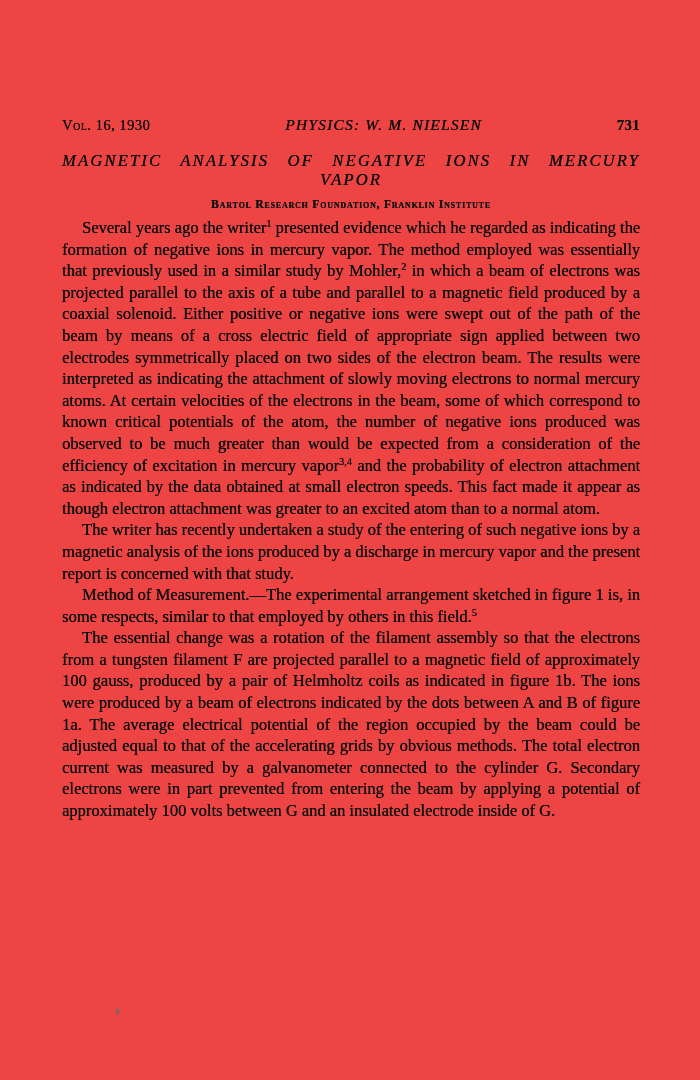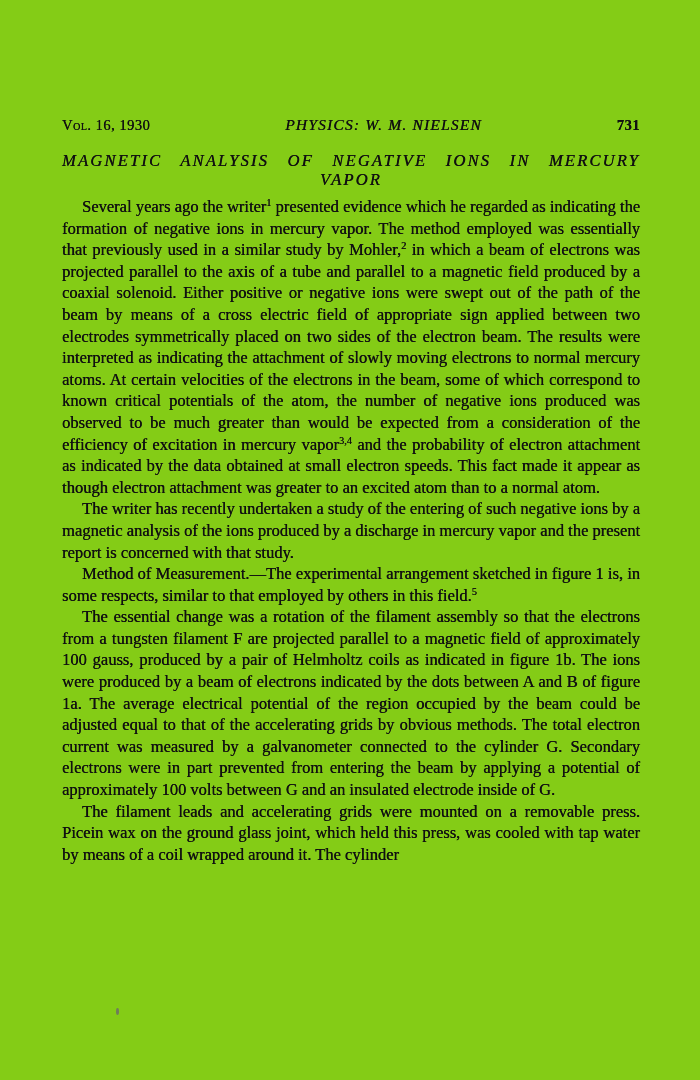--- a/index.html
+++ b/index.html
@@ -4,21 +4,21 @@
 <style>
   html, body {
     margin: 0;
     padding: 0;
     background: #ffffff;
   }
   .page {
     position: relative;
     width: 700px;
     height: 1080px;
-    background: #84cc16;
+    background: #ef4444;
     overflow: hidden;
     font-family: "Liberation Serif", "DejaVu Serif", serif;
     color: #161616;
   }
   .content {
     position: absolute;
     left: 62px;
     top: 116px;
     width: 578px;
     filter: blur(0.25px) contrast(1.05);
@@ -109,25 +109,25 @@
 
     <div class="running-head">
       <span class="vol">Vol. 16, 1930</span>
       <span class="journal">PHYSICS: W. M. NIELSEN</span>
       <span class="pageno">731</span>
     </div>
 
     <div class="article-title">MAGNETIC ANALYSIS OF NEGATIVE IONS IN MERCURY VAPOR</div>
 
 
+    <div class="affiliation">Bartol Research Foundation, Franklin Institute</div>
 
     <div class="body-text">
         <p class="para"><span>Several years ago the writer</span><span class="sup">1</span><span> presented evidence which he regarded as indicating the formation of negative ions in mercury vapor. The method employed was essentially that previously used in a similar study by Moh­ler,</span><span class="sup">2</span><span> in which a beam of electrons was projected parallel to the axis of a tube and parallel to a magnetic field produced by a coaxial solenoid. Either positive or negative ions were swept out of the path of the beam by means of a cross electric field of appropriate sign applied between two electrodes symmetrically placed on two sides of the electron beam. The results were interpreted as indicating the attachment of slowly moving electrons to normal mercury atoms. At certain velocities of the electrons in the beam, some of which correspond to known critical potentials of the atom, the number of negative ions produced was observed to be much greater than would be expected from a consideration of the efficiency of excitation in mercury vapor</span><span class="sup">3,4</span><span> and the probability of electron attachment as indicated by the data obtained at small electron speeds. This fact made it appear as though electron attachment was greater to an excited atom than to a normal atom.</span></p>
         <p class="para"><span>The writer has recently undertaken a study of the entering of such negative ions by a magnetic analysis of the ions produced by a discharge in mercury vapor and the present report is concerned with that study.</span></p>
         <p class="para"><span class="it">Method of Measurement.</span><span>—The experimental arrangement sketched in figure 1 is, in some respects, similar to that employed by others in this field.</span><span class="sup">5</span></p>
         <p class="para"><span>The essential change was a rotation of the filament assembly so that the electrons from a tungsten filament </span><span class="it">F</span><span> are projected parallel to a magnetic field of approximately 100 gauss, produced by a pair of Helmholtz coils as indicated in figure 1</span><span class="it">b</span><span>. The ions were produced by a beam of electrons indicated by the dots between </span><span class="it">A</span><span> and </span><span class="it">B</span><span> of figure 1</span><span class="it">a</span><span>. The average electrical potential of the region occupied by the beam could be adjusted equal to that of the accelerating grids by obvious methods. The total electron current was measured by a galvanometer connected to the cylinder </span><span class="it">G</span><span>. Secondary electrons were in part prevented from entering the beam by applying a potential of approximately 100 volts between </span><span class="it">G</span><span> and an insu­lated electrode inside of </span><span class="it">G</span><span>.</span></p>
-        <p class="para"><span>The filament leads and accelerating grids were mounted on a removable press. Picein wax on the ground glass joint, which held this press, was cooled with tap water by means of a coil wrapped around it. The cylinder</span></p>
       </div>
 
   </div>
 
   <div class="scan-artifact"></div>
 </div>
 
 </body></html>

